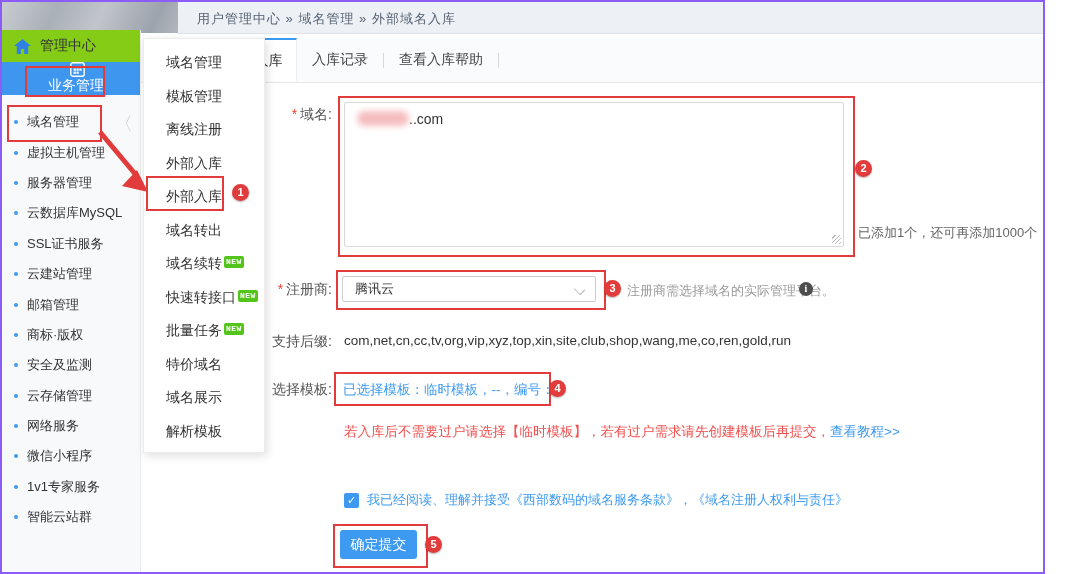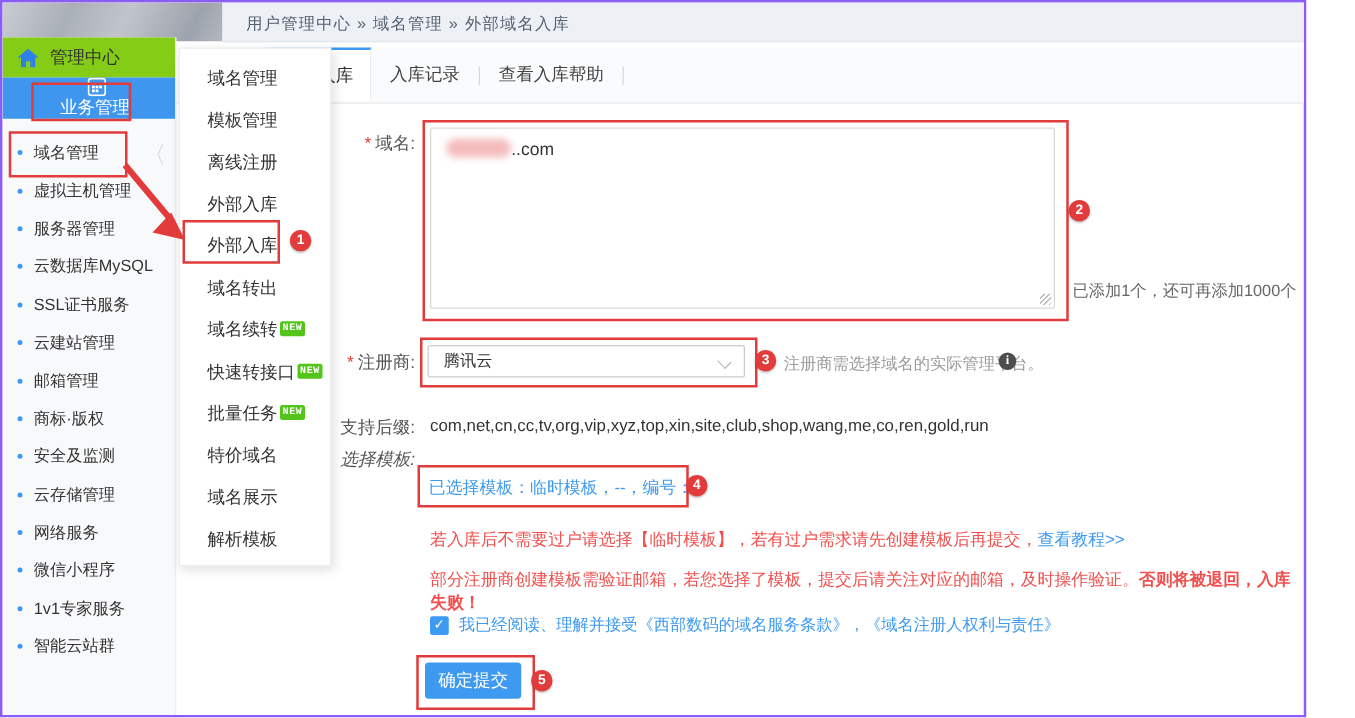--- a/index.html
+++ b/index.html
@@ -216,28 +216,25 @@
   <div class="abs selectbox">
     <span>腾讯云</span>
     <span class="chev"></span>
   </div>
   <div class="abs hint">注册商需选择域名的实际管理平台。</div>
   <div class="abs info-icon">i</div>
 
   <div class="flabel" style="top:331px;">支持后缀:</div>
   <div class="abs suffix-val">com,net,cn,cc,tv,org,vip,xyz,top,xin,site,club,shop,wang,me,co,ren,gold,run</div>
 
-  <div class="flabel" style="top:357px;font-style:italic;">选择模板:</div>
+  <div class="flabel" style="top:379px;">选择模板:</div>
   <div class="abs tpl-link">已选择模板：临时模板，--，编号：0</div>
 
   <div class="abs notice1">
     <span>若入库后不需要过户请选择【临时模板】，若有过户需求请先创建模板后再提交，</span><span class="lnk">查看教程&gt;&gt;</span>
-  </div>
-  <div class="abs notice2">
-    <span>部分注册商创建模板需验证邮箱，若您选择了模板，提交后请关注对应的邮箱，及时操作验证。</span><span class="emph">否则将被退回，入库失败！</span>
   </div>
 
   <div class="abs agree">
     <span class="cbx">✓</span>
     <span class="atext">我已经阅读、理解并接受《西部数码的域名服务条款》，《域名注册人权利与责任》</span>
   </div>
 
   <div class="abs submit-btn">确定提交</div>
 
   <div class="rbox r-section"></div>

